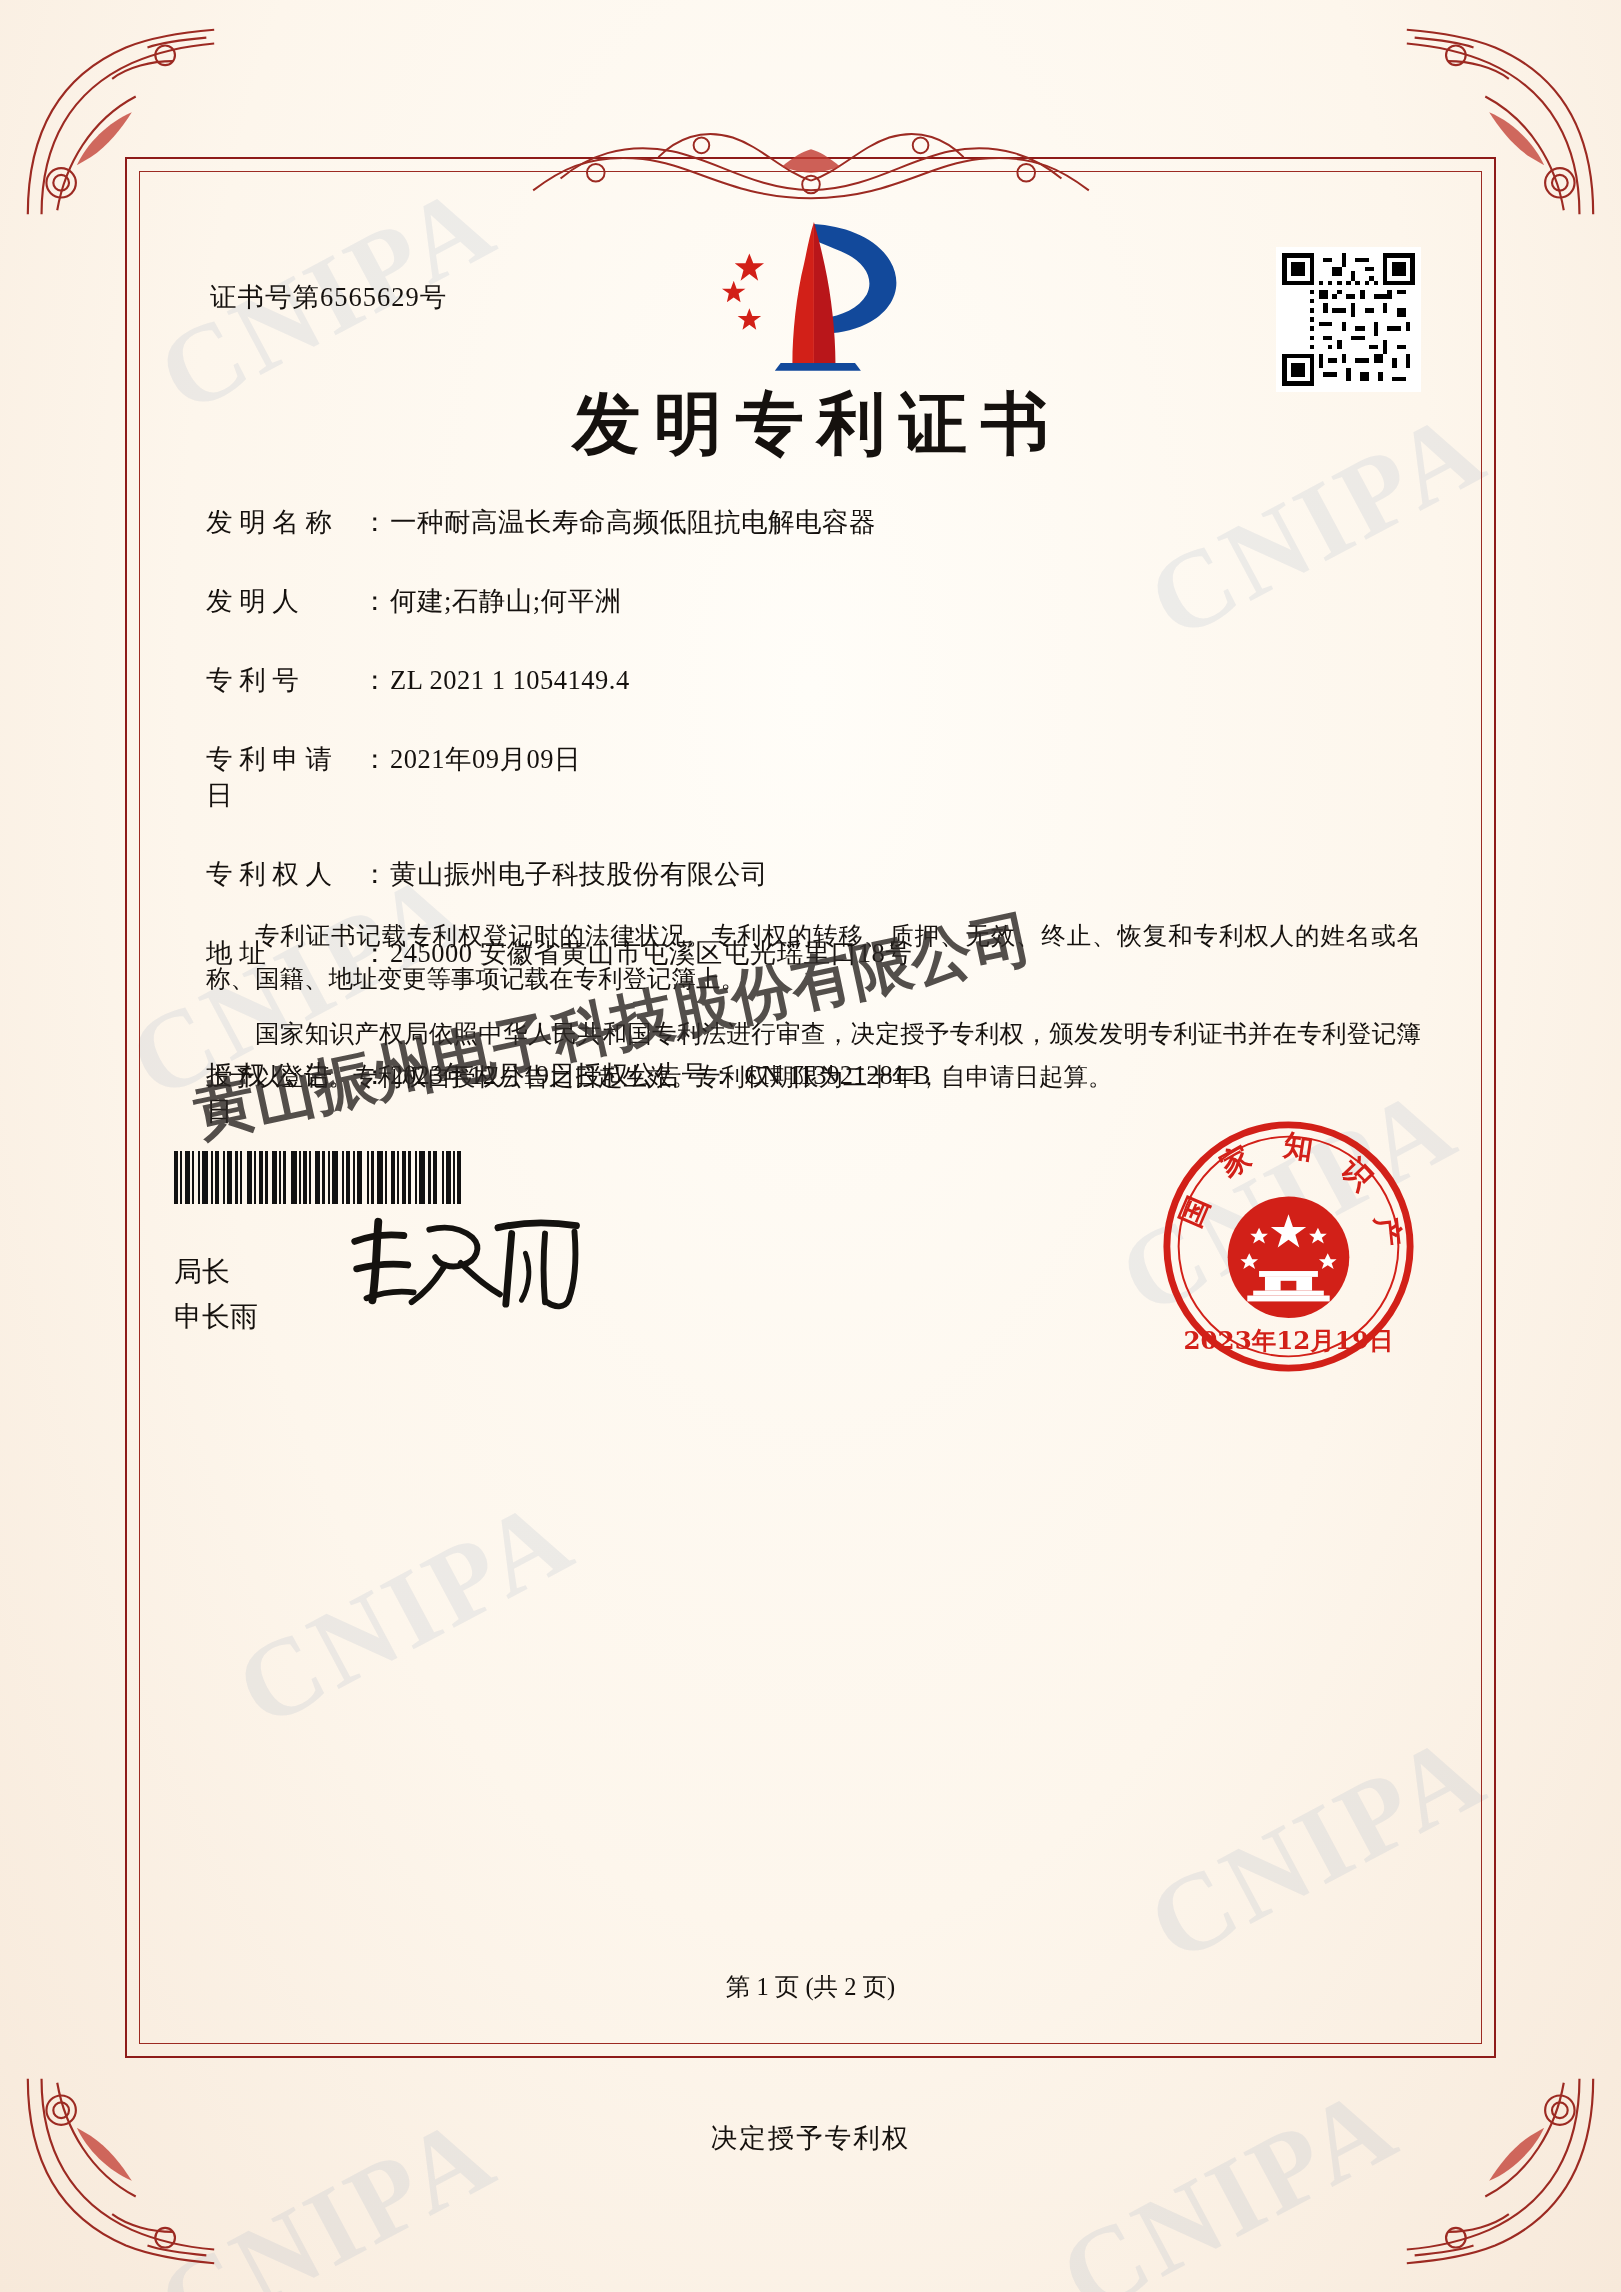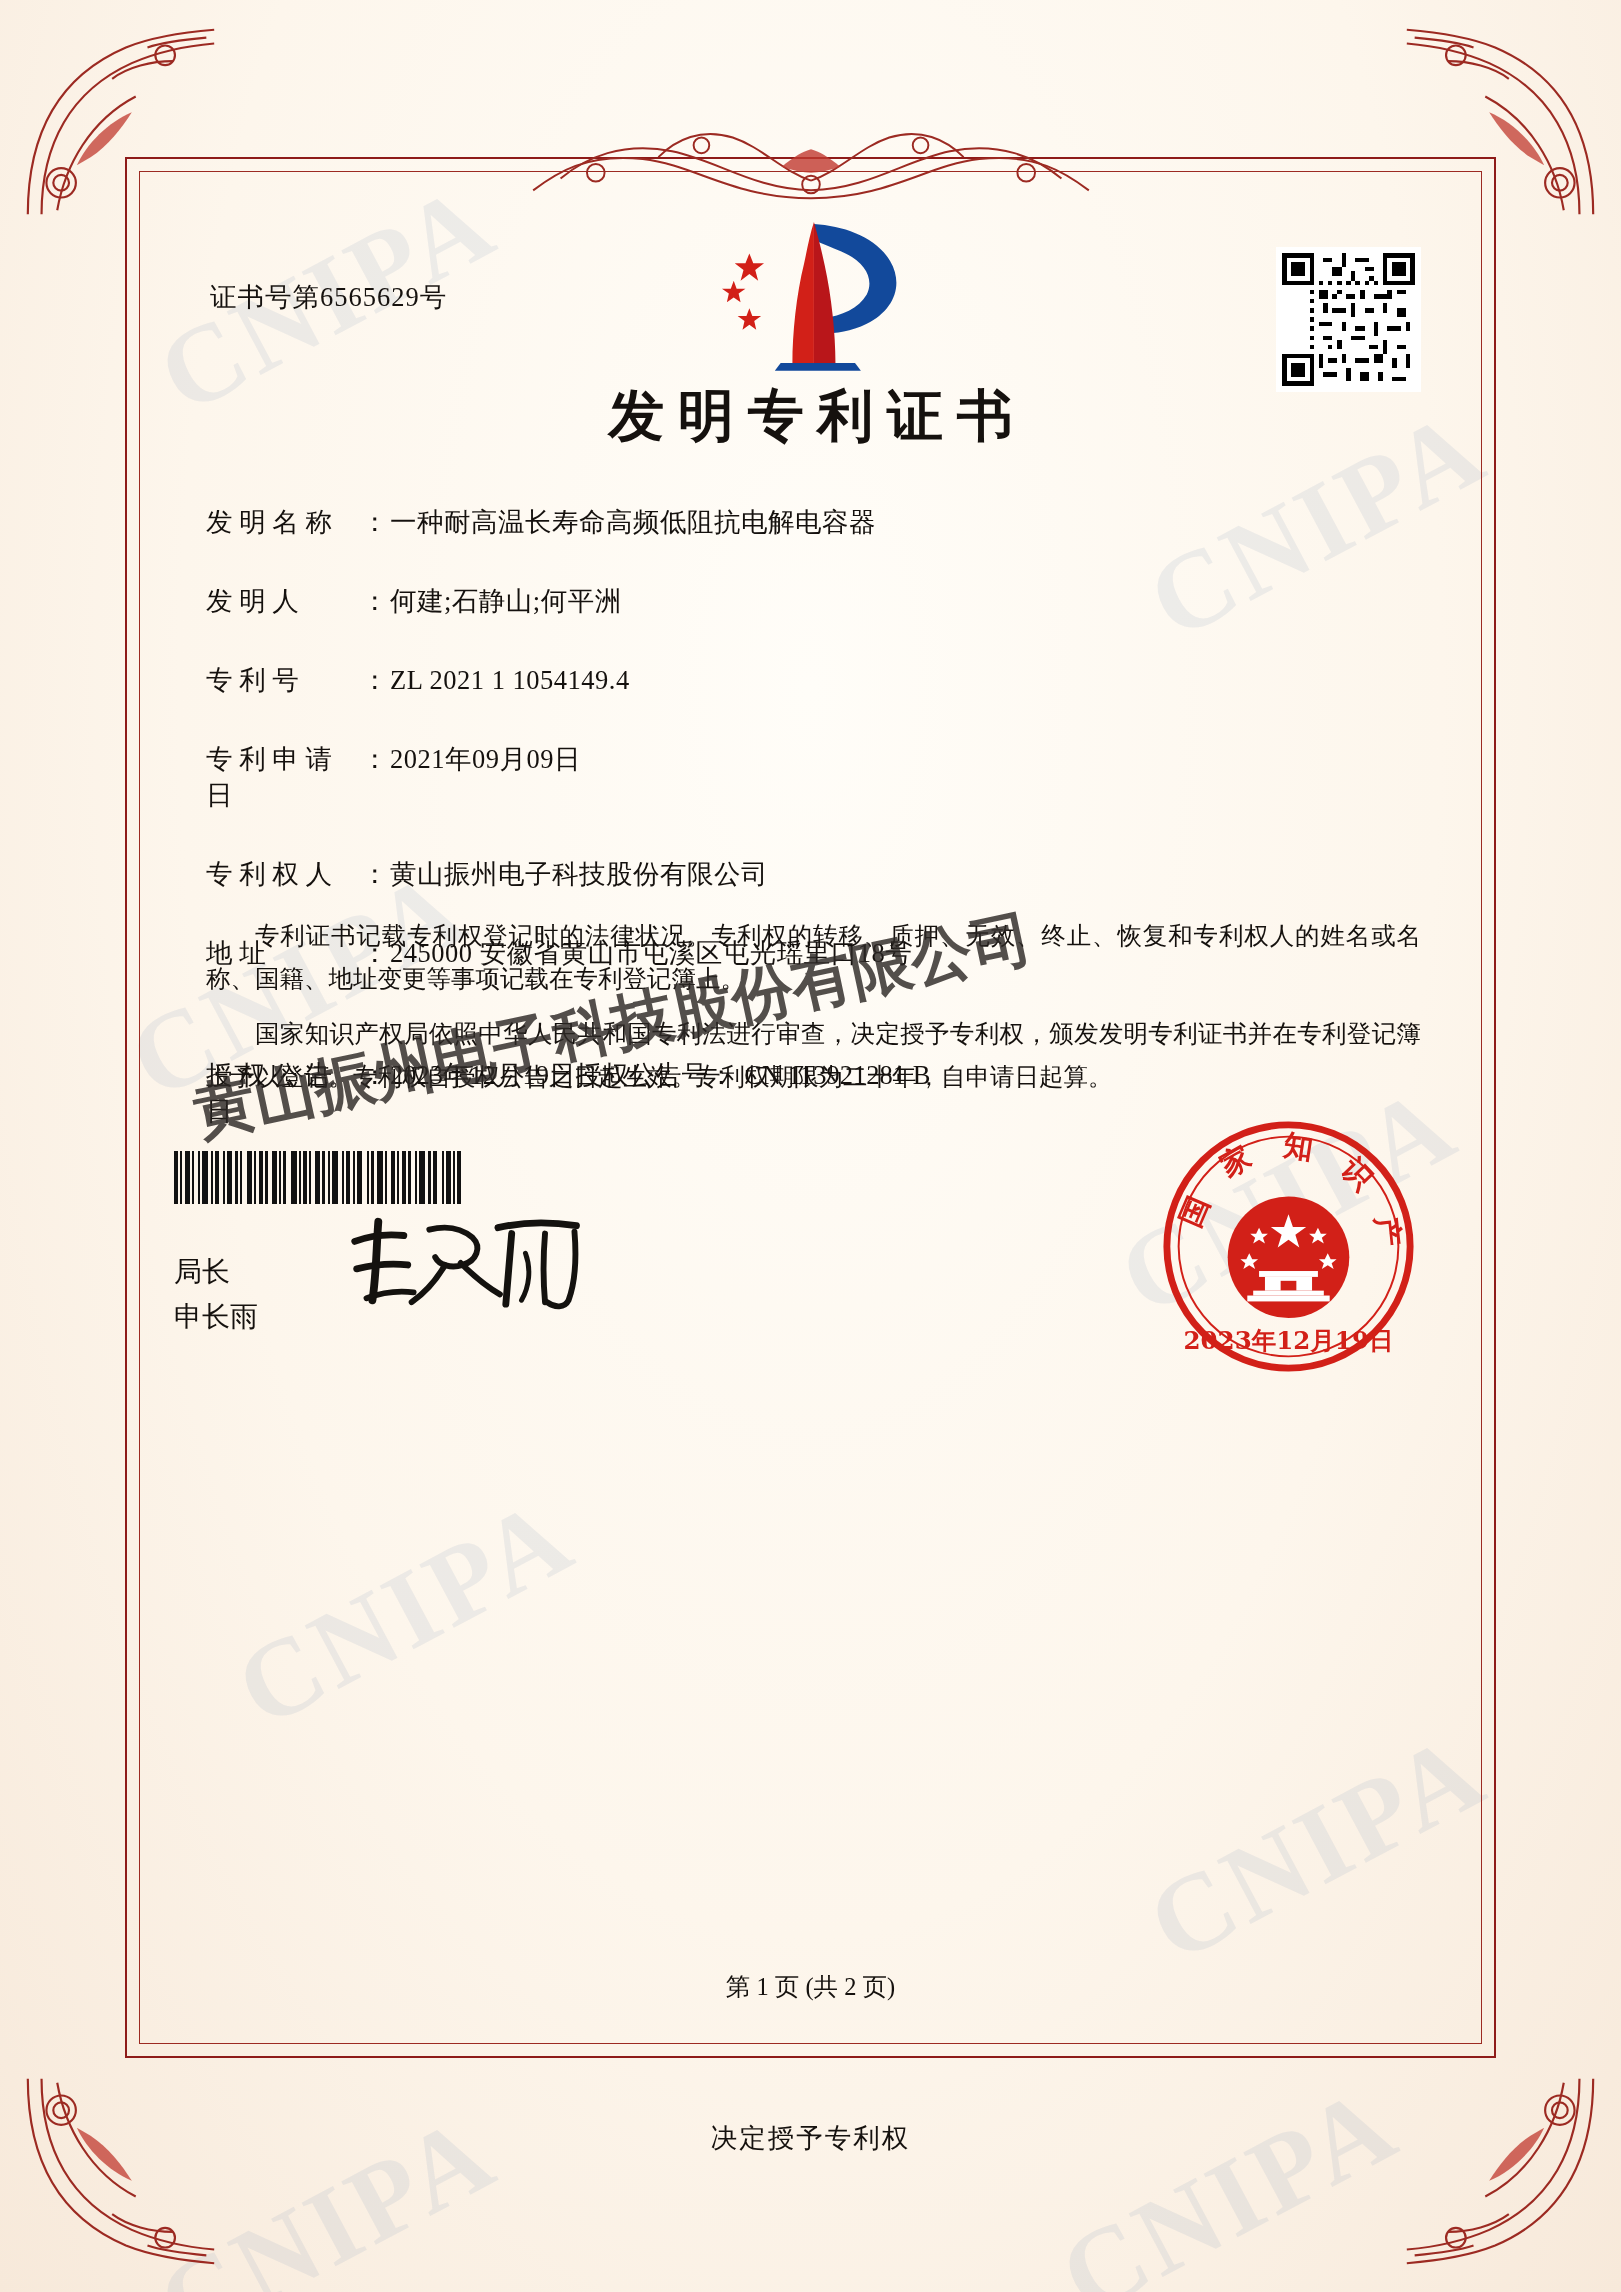--- a/index.html
+++ b/index.html
@@ -114,21 +114,21 @@
     width: 225px;
     height: 157px;
   }
   .logo svg { width:100%; height:100%; display:block; }
 
   .main-title {
     position: absolute;
     left: 0; right: 0;
     top: 208px;
     text-align: center;
-    font-size: 56px;
+    font-size: 68px;
     font-weight: 700;
     letter-spacing: 13.7px;
     color: #15110e;
     text-indent: 13.7px;
     font-family: "DejaVu Serif", "Liberation Serif", serif;
   }
 
   .fields {
     position: absolute;
     left: 67px;

